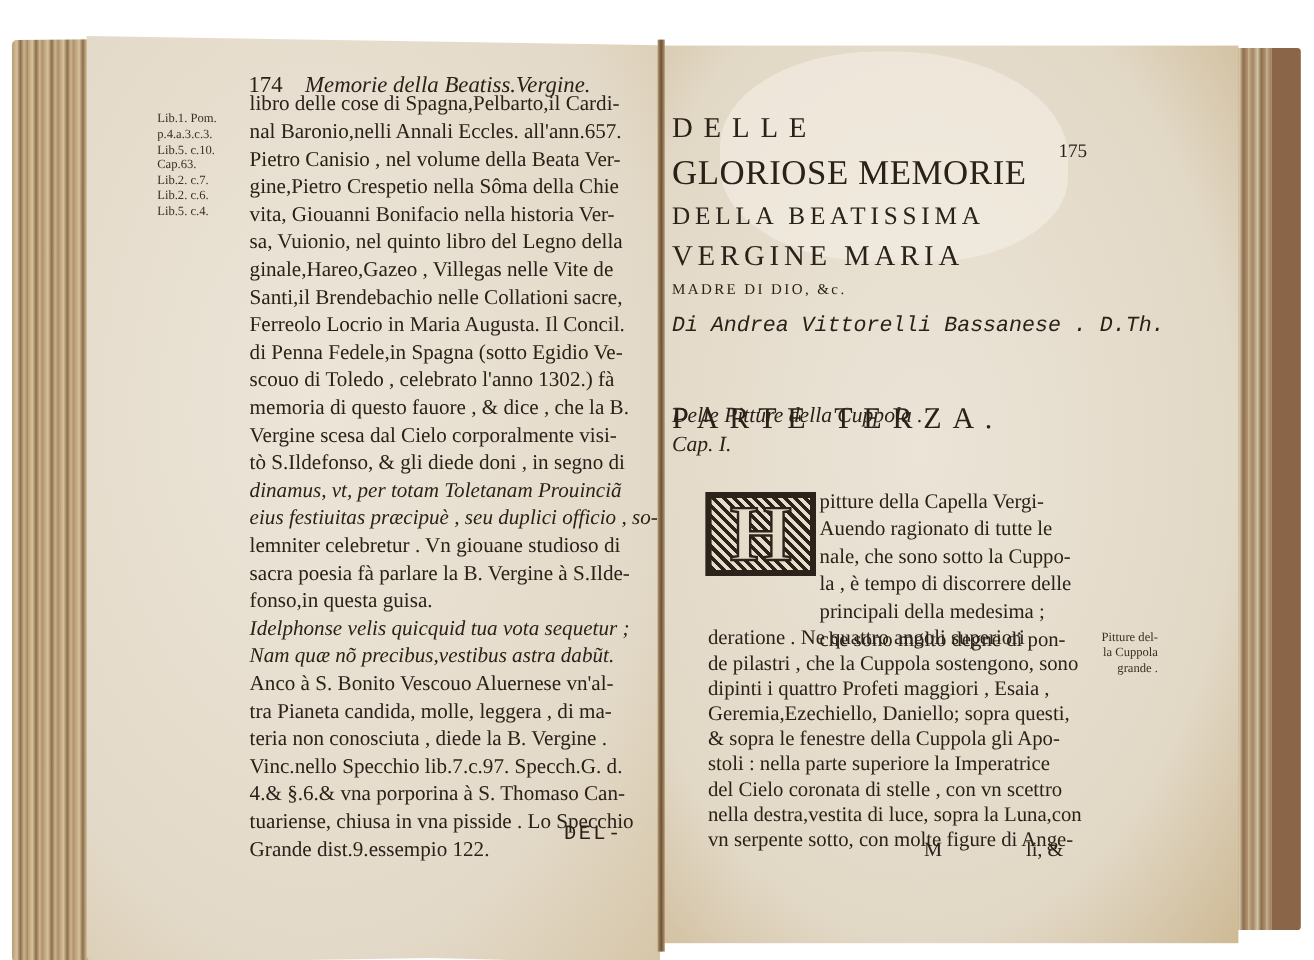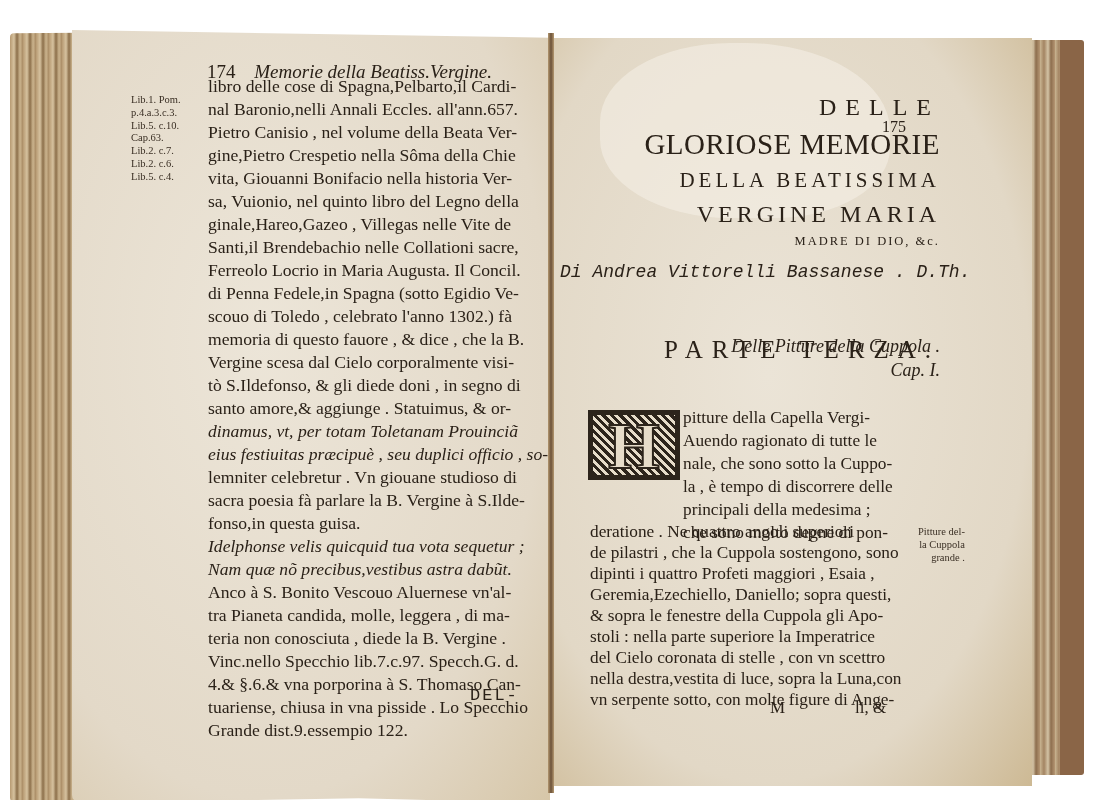--- a/index.html
+++ b/index.html
@@ -29,21 +29,21 @@
 
   .text { position:absolute; font-size:17.6px; line-height:23px; white-space:nowrap; }
   .it { font-style:italic; }
   .header-left { position:absolute; left:207px; top:43px; font-size:19px; }
   .header-left .num { margin-right:14px; }
   .margin-notes { position:absolute; left:131px; top:76px; font-size:10.5px; line-height:12.8px; color:#3a2f24; }
   .body-left { left:208px; top:57px; }
   .catch-left { position:absolute; left:470px; top:668px; font-size:17px; letter-spacing:2px;font-family:Liberation Mono, monospace; }
 
   .pnum-right { position:absolute; left:882px; top:52px; font-size:16px;margin-top:48px; }
-  .center { position:absolute; left:560px; width:380px; text-align:right; white-space:nowrap; }
+  .center { position:absolute; left:560px; width:380px; text-align:left; white-space:nowrap; }
   .t1 { top:76px; font-size:24px; letter-spacing:9px; }
   .t2 { top:110px; font-size:29px; letter-spacing:0.5px; }
   .t3 { top:150px; font-size:21px; letter-spacing:4px; }
   .t4 { top:183px; font-size:24px; letter-spacing:4px; }
   .t5 { top:216px; font-size:12.5px; letter-spacing:2px; }
   .t6 { top:244px; font-size:18px; font-style:italic;font-family:Liberation Mono, monospace; }
   .t7 { top:278px; font-size:25px; letter-spacing:9px;margin-top:40px; }
   .t8 { top:318px; font-size:18px; font-style:italic; }
   .t9 { top:342px; font-size:18px; font-style:italic; }
 
@@ -95,21 +95,20 @@
       <div>vita, Giouanni Bonifacio nella historia Ver-</div>
       <div>sa, Vuionio, nel quinto libro del Legno della</div>
       <div>ginale,Hareo,Gazeo , Villegas nelle Vite de</div>
       <div>Santi,il Brendebachio nelle Collationi sacre,</div>
       <div>Ferreolo Locrio in Maria Augusta. Il Concil.</div>
       <div>di Penna Fedele,in Spagna (sotto Egidio Ve-</div>
       <div>scouo di Toledo , celebrato l'anno 1302.) fà</div>
       <div>memoria di questo fauore , &amp; dice , che la B.</div>
       <div>Vergine scesa dal Cielo corporalmente visi-</div>
       <div>tò S.Ildefonso, &amp; gli diede doni , in segno di</div>
-      <div>santo amore,&amp; aggiunge . Statuimus, &amp; or-</div>
       <div class="it">dinamus, vt, per totam Toletanam Prouinciã</div>
       <div class="it">eius festiuitas præcipuè , seu duplici officio , so-</div>
       <div>lemniter celebretur . Vn giouane studioso di</div>
       <div>sacra poesia fà parlare la B. Vergine à S.Ilde-</div>
       <div>fonso,in questa guisa.</div>
       <div class="it">Idelphonse velis quicquid tua vota sequetur ;</div>
       <div class="it">   Nam quæ nõ precibus,vestibus astra dabũt.</div>
       <div>Anco à S. Bonito Vescouo Aluernese vn'al-</div>
       <div>tra Pianeta candida, molle, leggera , di ma-</div>
       <div>teria non conosciuta , diede la B. Vergine .</div>

